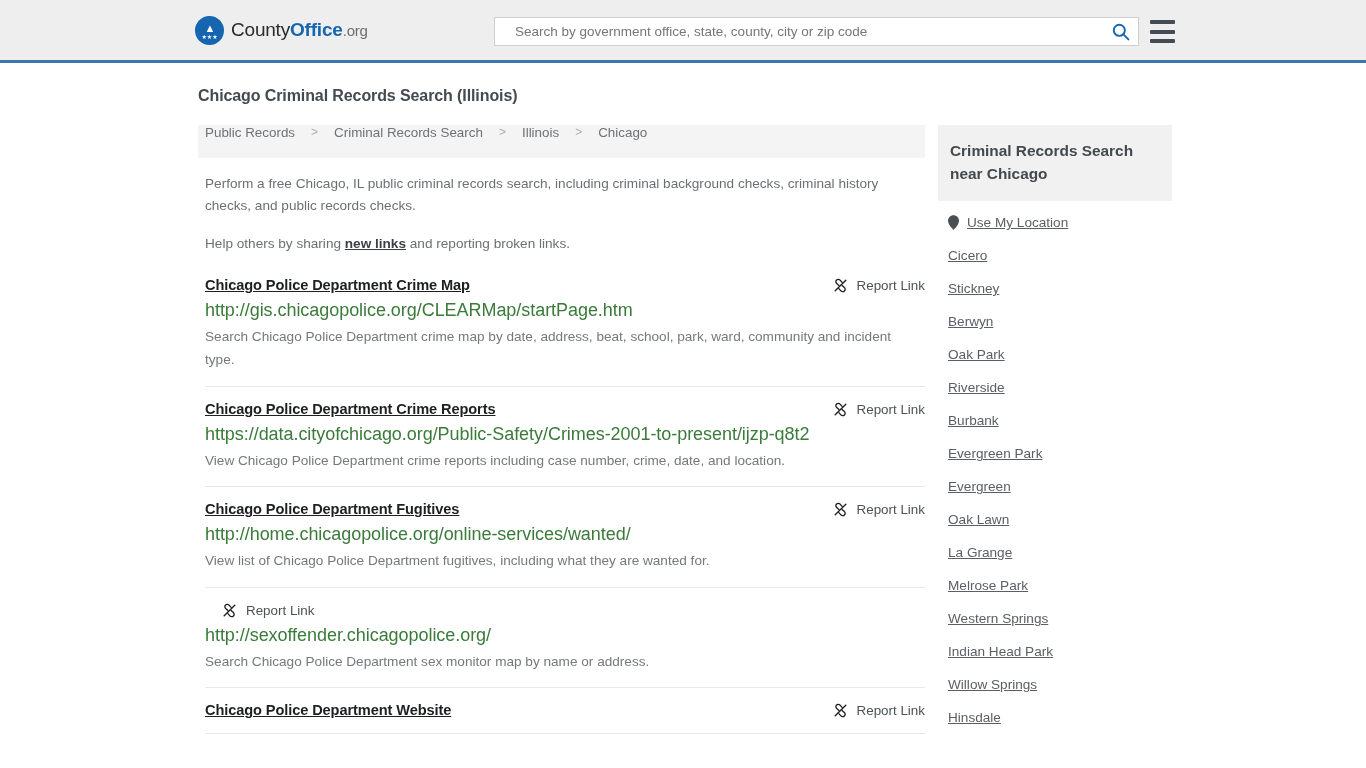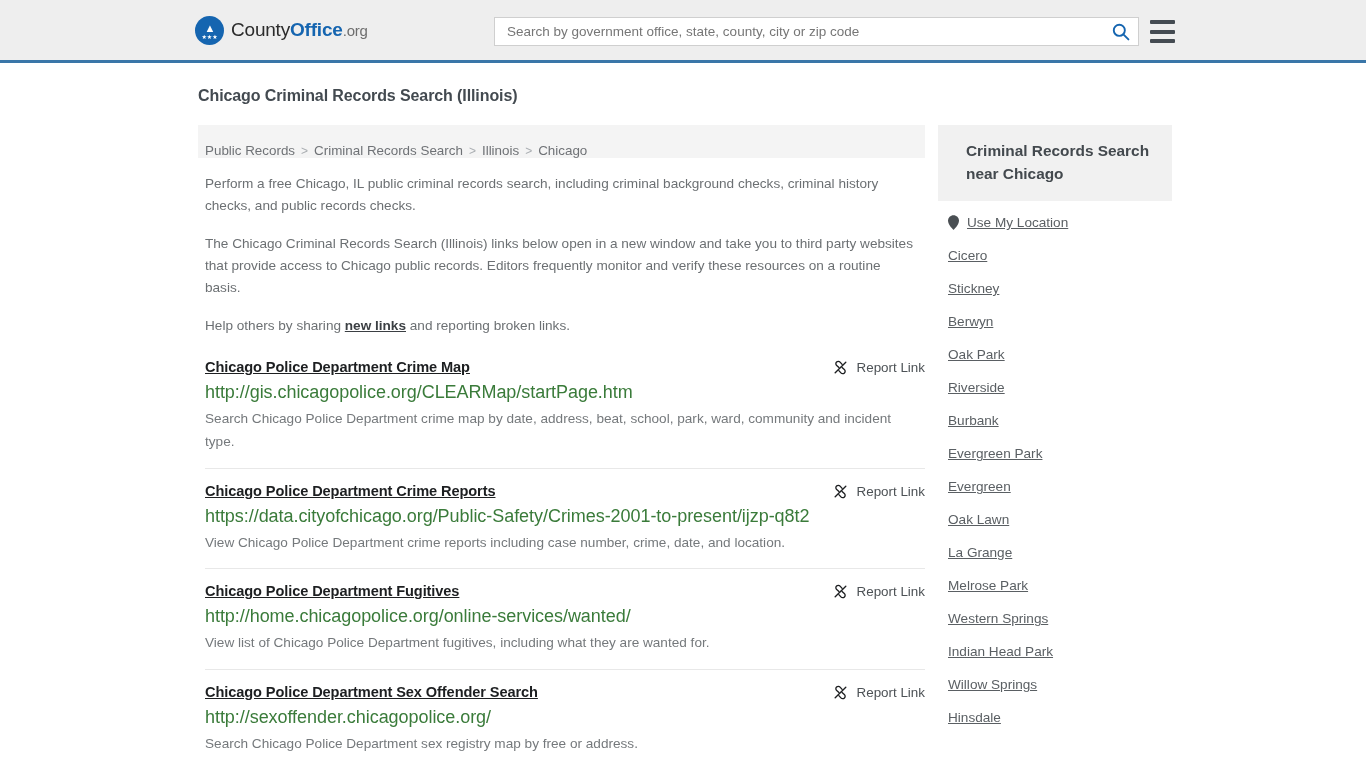--- a/index.html
+++ b/index.html
@@ -60,21 +60,21 @@
     background: #ffffff;
     border: 1px solid #cfcfcf;
     display: flex;
     align-items: center;
   }
   .search-input {
     flex: 1;
     border: none;
     outline: none;
     height: 100%;
-    padding: 0 12px;
+    padding: 0 20px;
     font-size: 13.5px;
     color: #333;
     font-family: "Liberation Sans", sans-serif;
     background: transparent;
   }
   .search-input::placeholder { color: #767676; }
   .search-btn {
     width: 36px; height: 100%;
     border: none; background: transparent;
     display: flex; align-items: center; justify-content: center;
@@ -117,24 +117,24 @@
     position: absolute;
     left: 938px; top: 62px;
     width: 234px;
   }
 
   
   .breadcrumb {
     background: #f4f4f4;
     height: 33px;
     display: flex;
-    align-items: flex-end;
+    align-items: flex-start;
     padding: 0 0 0 7px;
     font-size: 13.4px;
-    gap: 6px;
+    gap: 16px;
   }
   .breadcrumb a {
     color: #6f7276;
     text-decoration: none;
   }
   .breadcrumb .sep { color: #a9adb1; font-size: 12px; }
 
   
   .intro { padding: 0 8px 0 7px; }
   .intro p {
@@ -195,21 +195,21 @@
     font-size: 13.6px;
     color: #75797c;
     line-height: 1.72;
     margin: 4px 0 0 0;
     max-width: 690px;
   }
 
   
   .sb-head {
     background: #f1f1f1;
-    padding: 14px 14px 16px 28px;
+    padding: 14px 14px 16px 12px;
     font-size: 15.4px;
     font-weight: bold;
     color: #43494e;
     line-height: 1.5;
   }
   .sb-list { padding: 14px 0 0 10px; }
   .sb-item {
     display: flex;
     align-items: center;
     gap: 8px;
@@ -263,21 +263,20 @@
       <span class="sep">&gt;</span>
       <a href="#">Criminal Records Search</a>
       <span class="sep">&gt;</span>
       <a href="#">Illinois</a>
       <span class="sep">&gt;</span>
       <a href="#">Chicago</a>
     </nav>
 
     <div class="intro">
       <p>Perform a free Chicago, IL public criminal records search, including criminal background checks, criminal history checks, and public records checks.</p>
-      <p>The Chicago Criminal Records Search (Illinois) links below open in a new window and take you to third party websites that provide access to Chicago public records. Editors frequently monitor and verify these resources on a routine basis.</p>
       <p><span>Help others by sharing </span><a class="inline-link" href="#">new links</a><span> and reporting broken links.</span></p>
     </div>
 
     <div class="link-list">
 
       <div class="link-entry">
         <div class="entry-title-row">
           <a class="entry-title" href="#">Chicago Police Department Crime Map</a>
           <span class="report-link">
             <svg width="17" height="17" viewBox="0 0 24 24" fill="none" stroke="#1d1f21" stroke-width="1.9" stroke-linecap="round">
@@ -319,32 +318,31 @@
             </svg>
             <span class="rl-text">Report Link</span>
           </span>
         </div>
         <a class="entry-url" href="#">http://home.chicagopolice.org/online-services/wanted/</a>
         <p class="entry-desc">View list of Chicago Police Department fugitives, including what they are wanted for.</p>
       </div>
 
       <div class="link-entry">
         <div class="entry-title-row">
-          <a class="entry-title" href="#">Chicago Police Department Sex Offender Search</a>
           <span class="report-link">
             <svg width="17" height="17" viewBox="0 0 24 24" fill="none" stroke="#1d1f21" stroke-width="1.9" stroke-linecap="round">
               <path d="M9.8 12.1 6.6 9.2a3.4 3.4 0 1 1 4.8-4.8l2.9 3.2"></path>
               <path d="M14.2 11.9l3.2 2.9a3.4 3.4 0 1 1-4.8 4.8l-2.9-3.2"></path>
               <line x1="4.5" y1="19.5" x2="19.5" y2="4.5"></line>
             </svg>
             <span class="rl-text">Report Link</span>
           </span>
         </div>
         <a class="entry-url" href="#">http://sexoffender.chicagopolice.org/</a>
-        <p class="entry-desc">Search Chicago Police Department sex registry map by free or address.</p>
+        <p class="entry-desc">Search Chicago Police Department sex monitor map by name or address.</p>
       </div>
 
       <div class="link-entry">
         <div class="entry-title-row">
           <a class="entry-title" href="#">Chicago Police Department Website</a>
           <span class="report-link">
             <svg width="17" height="17" viewBox="0 0 24 24" fill="none" stroke="#1d1f21" stroke-width="1.9" stroke-linecap="round">
               <path d="M9.8 12.1 6.6 9.2a3.4 3.4 0 1 1 4.8-4.8l2.9 3.2"></path>
               <path d="M14.2 11.9l3.2 2.9a3.4 3.4 0 1 1-4.8 4.8l-2.9-3.2"></path>
               <line x1="4.5" y1="19.5" x2="19.5" y2="4.5"></line>

